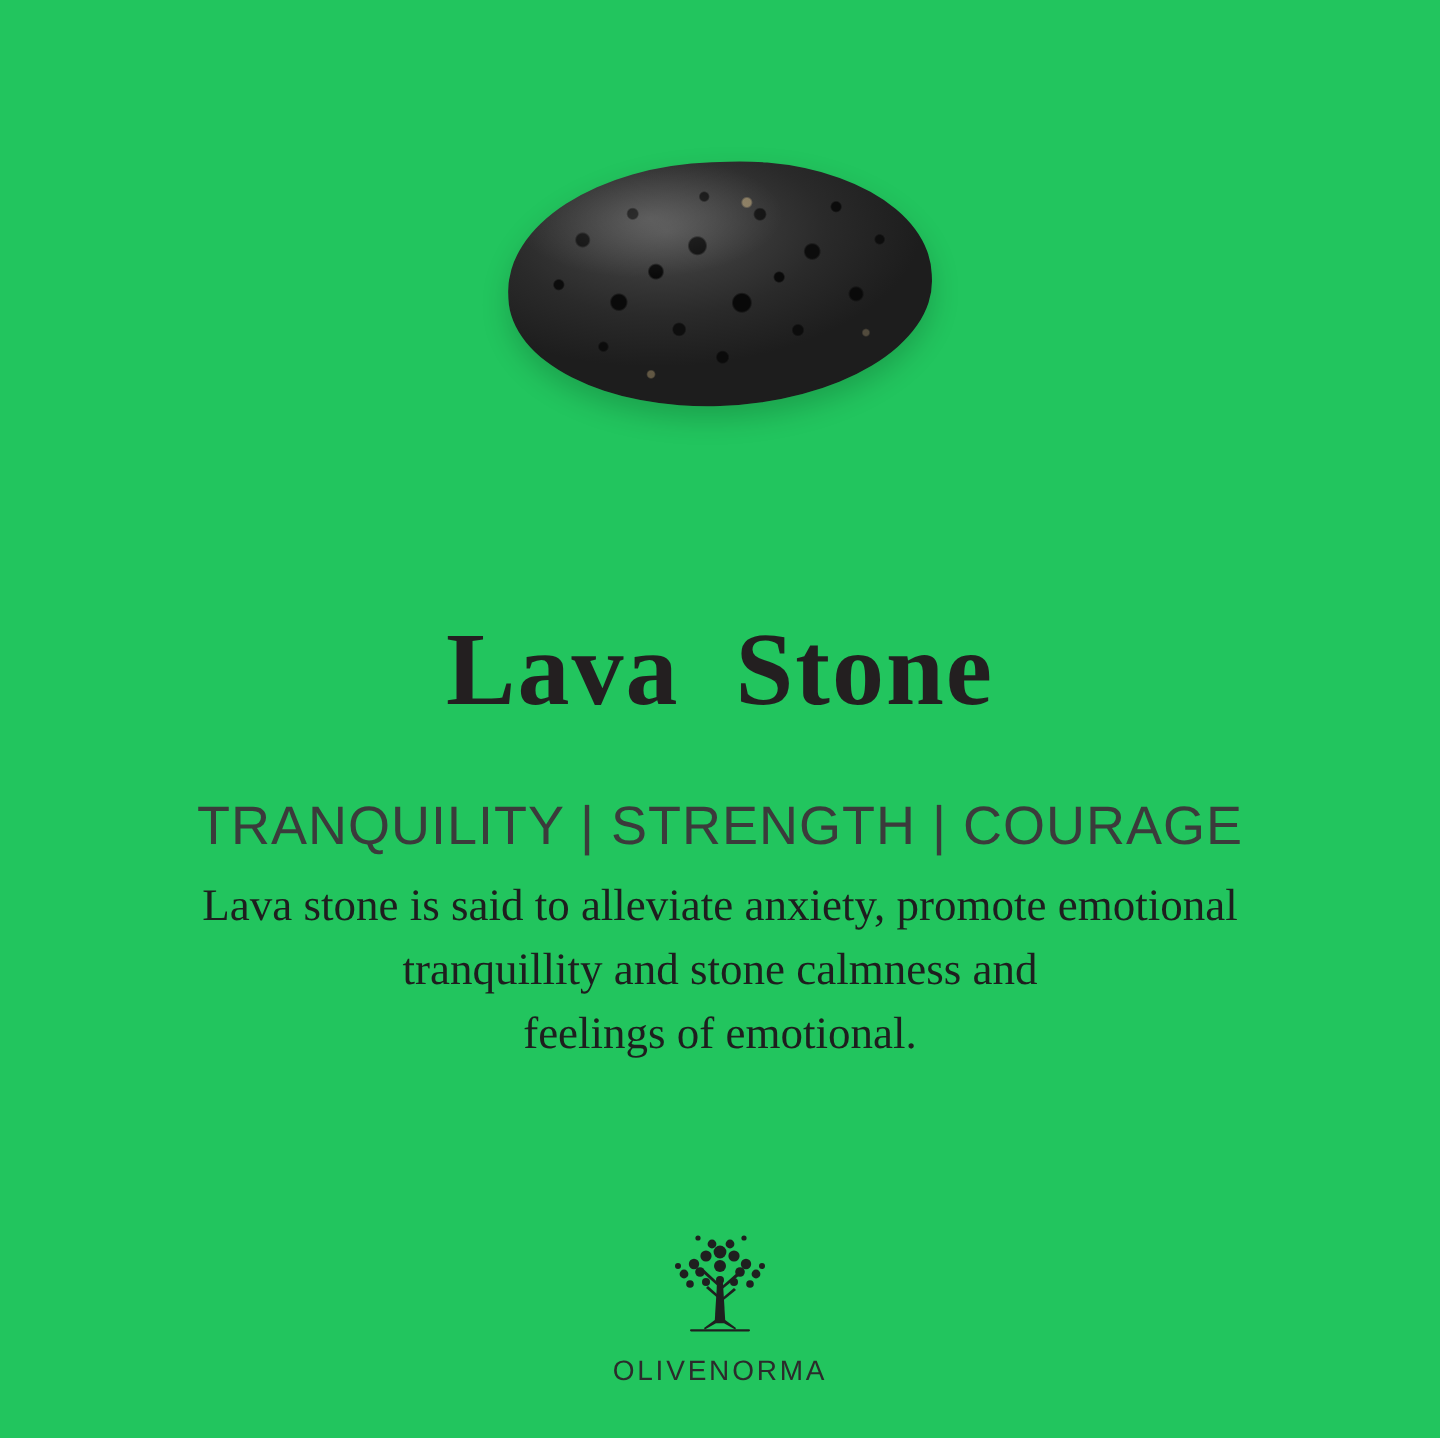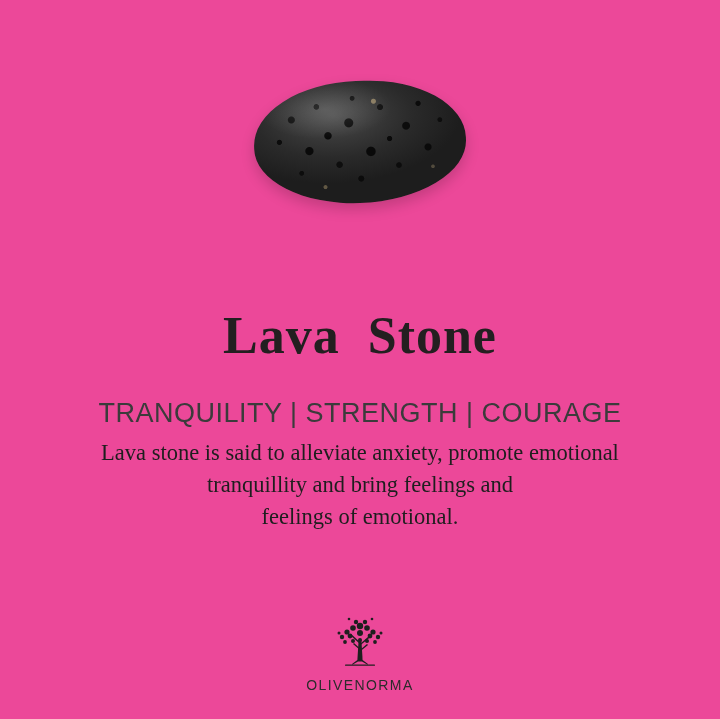--- a/index.html
+++ b/index.html
@@ -10,21 +10,21 @@
     width: 720px;
     height: 719px;
     background: #ffffff;
     font-family: "Liberation Serif", serif;
     overflow: hidden;
   }
   .card {
     position: relative;
     width: 720px;
     height: 719px;
-    background: #ec4899;
+    background: #22c55e;
     display: flex;
     flex-direction: column;
     align-items: center;
   }
 
   
   .stone-wrap {
     position: relative;
     width: 720px;
     height: 260px;
@@ -143,21 +143,21 @@
       <div class="sheen"></div>
     </div>
   </div>
 
   <div class="title">Lava  Stone</div>
 
   <div class="keywords">TRANQUILITY | STRENGTH | COURAGE</div>
 
   <div class="desc">
     <span class="line">Lava stone is said to alleviate anxiety, promote emotional</span>
-    <span class="line">tranquillity and bring feelings and</span>
+    <span class="line">tranquillity and stone calmness and</span>
     <span class="line">feelings of emotional.</span>
   </div>
 
   <div class="brand">
     <span>
       <svg width="62" height="58" viewBox="0 0 62 58" aria-hidden="true">
         <g fill="#1f1f1f">
 
           <circle cx="31" cy="12" r="3.2"></circle>
           <circle cx="24" cy="14" r="2.8"></circle>

